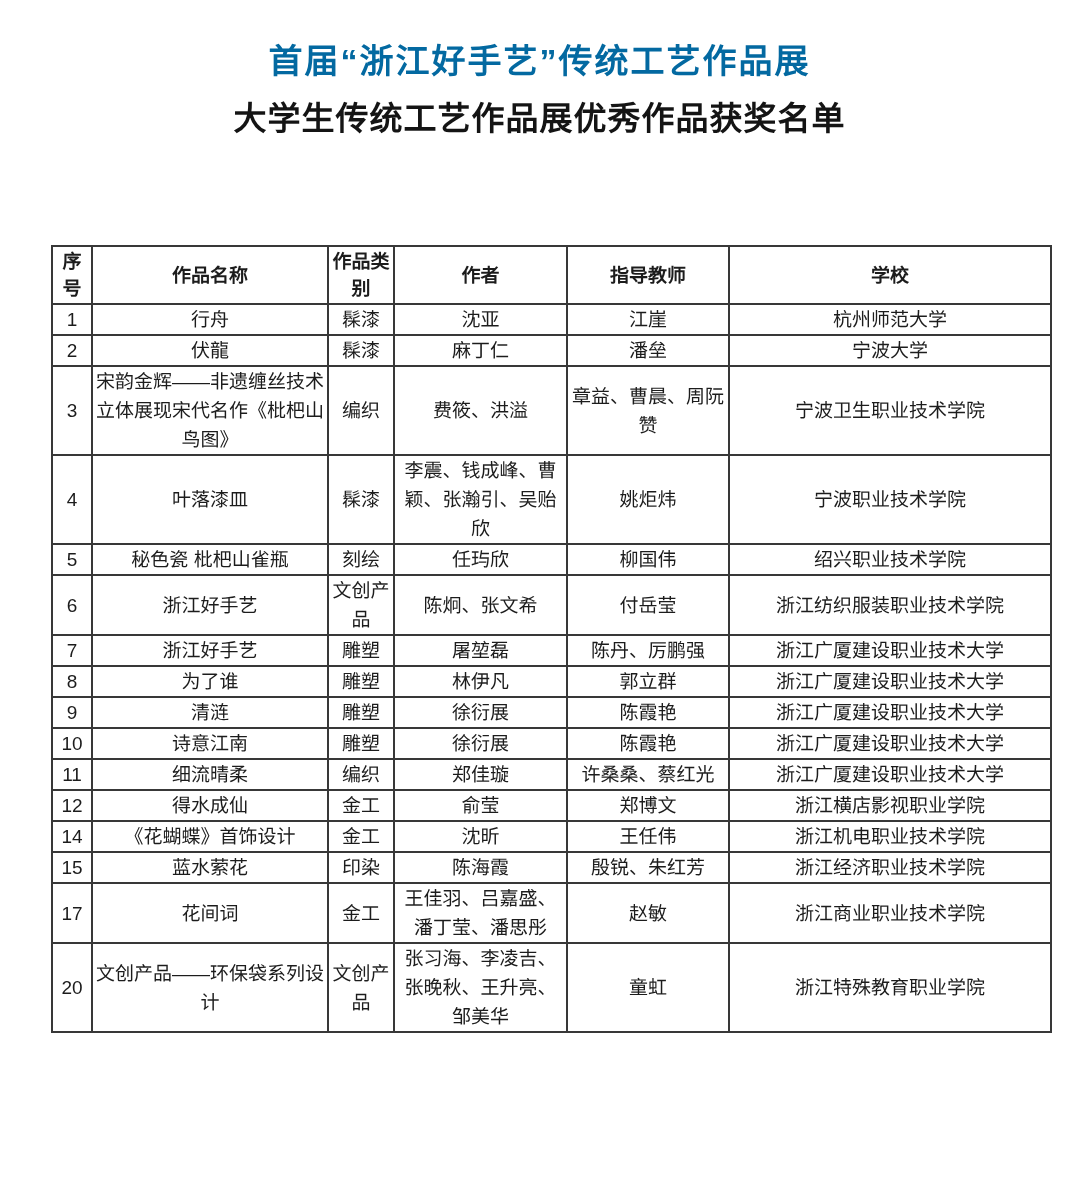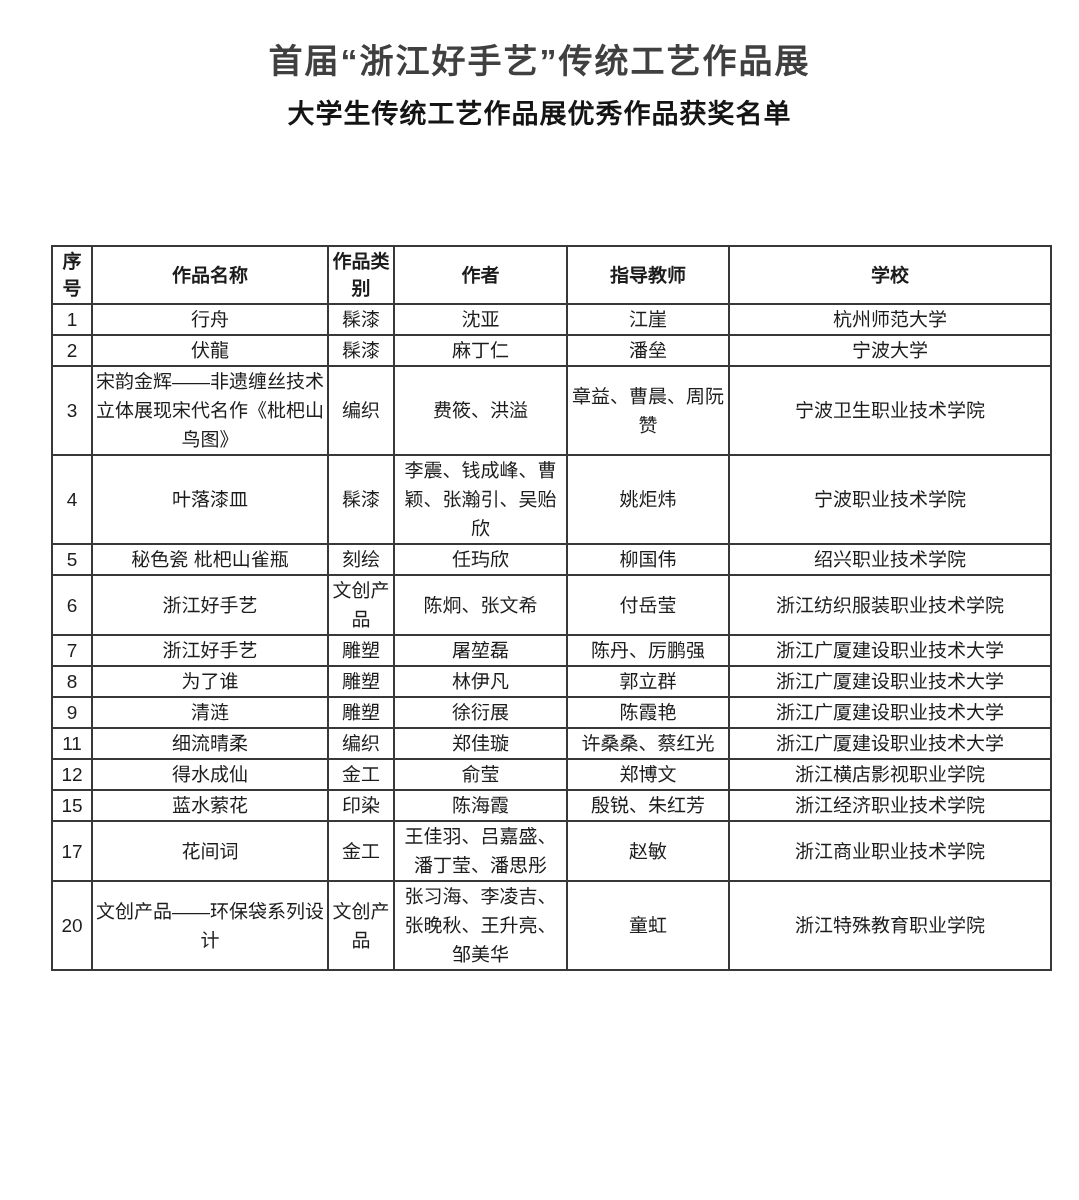--- a/index.html
+++ b/index.html
@@ -18,29 +18,29 @@
   }
   .doc-title {
     position: absolute;
     top: 34px;
     left: 0;
     width: 100%;
     text-align: center;
     font-size: 34px;
     font-weight: 700;
     letter-spacing: 2px;
-    color: #404040;
+    color: #0369a1;
   }
   .doc-subtitle {
     position: absolute;
     top: 92px;
     left: 0;
     width: 100%;
     text-align: center;
-    font-size: 27px;
+    font-size: 33px;
     font-weight: 700;
     letter-spacing: 1px;
     color: #141414;
   }
   table.awards {
     position: absolute;
     top: 245px;
     left: 51px;
     width: 999px;
     border-collapse: collapse;
@@ -168,36 +168,52 @@
         </tr>
         <tr>
           <td>9</td>
           <td>清涟</td>
           <td>雕塑</td>
           <td>徐衍展</td>
           <td>陈霞艳</td>
           <td>浙江广厦建设职业技术大学</td>
         </tr>
         <tr>
+          <td>10</td>
+          <td>诗意江南</td>
+          <td>雕塑</td>
+          <td>徐衍展</td>
+          <td>陈霞艳</td>
+          <td>浙江广厦建设职业技术大学</td>
+        </tr>
+        <tr>
           <td>11</td>
           <td>细流晴柔</td>
           <td>编织</td>
           <td>郑佳璇</td>
           <td>许桑桑、蔡红光</td>
           <td>浙江广厦建设职业技术大学</td>
         </tr>
         <tr>
           <td>12</td>
           <td>得水成仙</td>
           <td>金工</td>
           <td>俞莹</td>
           <td>郑博文</td>
           <td>浙江横店影视职业学院</td>
         </tr>
         <tr>
+          <td>14</td>
+          <td>《花蝴蝶》首饰设计</td>
+          <td>金工</td>
+          <td>沈昕</td>
+          <td>王任伟</td>
+          <td>浙江机电职业技术学院</td>
+        </tr>
+        <tr>
           <td>15</td>
           <td>蓝水萦花</td>
           <td>印染</td>
           <td>陈海霞</td>
           <td>殷锐、朱红芳</td>
           <td>浙江经济职业技术学院</td>
         </tr>
         <tr>
           <td>17</td>
           <td>花间词</td>

